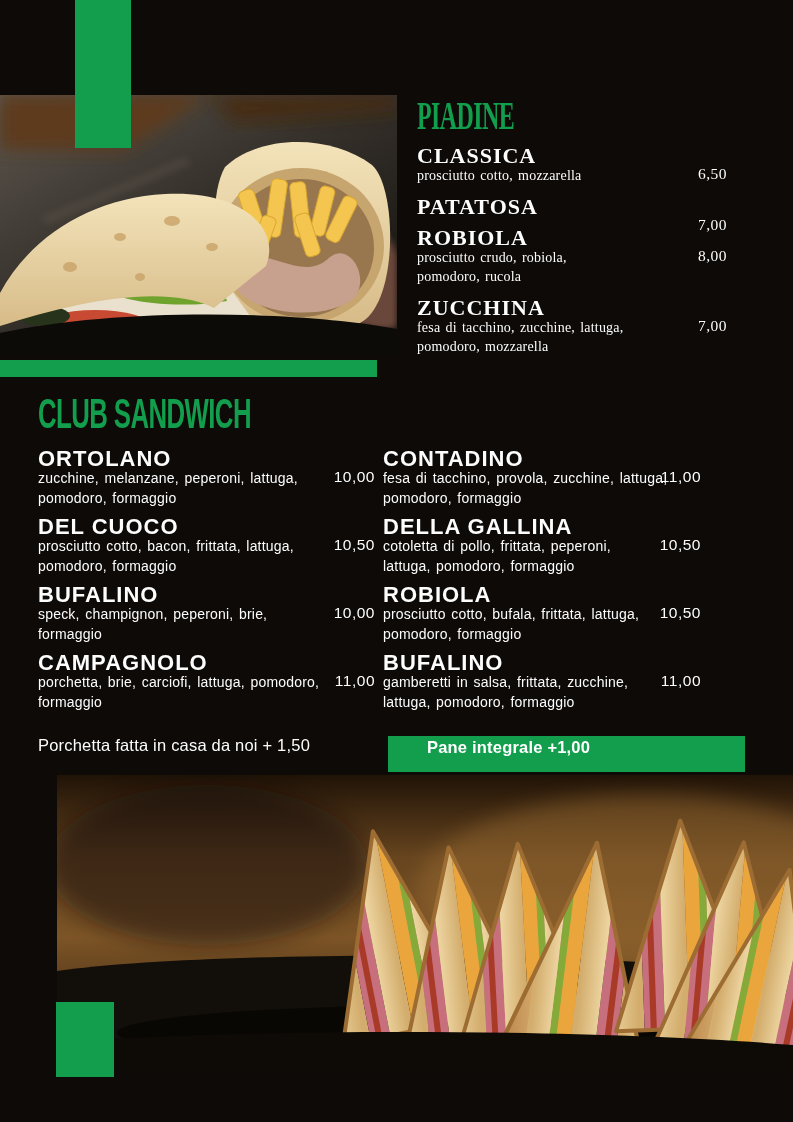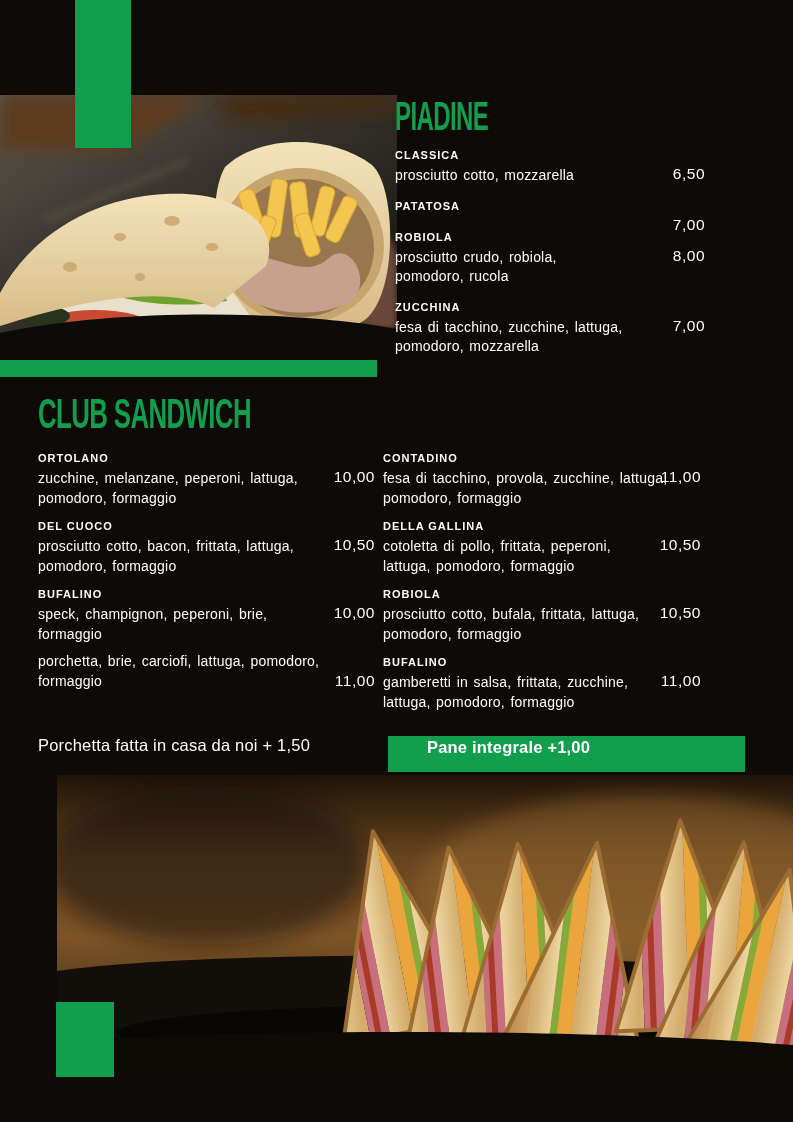--- a/index.html
+++ b/index.html
@@ -26,29 +26,29 @@
   .display-title{
     margin:0;color:var(--green);
     font-weight:700;letter-spacing:-1px;
     transform:scaleX(0.6);transform-origin:left center;
     white-space:nowrap;
   }
   .piadine-title{font-size:40px;line-height:40px;margin-bottom:9px;}
   .club-title{position:absolute;left:38px;top:392px;font-size:43px;line-height:43px;z-index:2;}
 
   
-  .piadine-section{position:absolute;left:395px;top:96px;width:310px;z-index:2;}
+  .piadine-section{position:absolute;left:417px;top:96px;width:310px;z-index:2;font-family:Liberation Serif, serif;}
   .club-grid{
     position:absolute;left:38px;top:448px;z-index:2;
     display:grid;grid-template-columns:337px 318px;column-gap:42px;row-gap:9px;gap:8px;
   }
   .menu-item{position:relative;}
   .piadine-section .menu-item{margin-bottom:10px;}
   .item-name{
-    font-weight:700;font-size:11px;line-height:21px;
+    font-weight:700;font-size:22px;line-height:21px;
     letter-spacing:1px;white-space:pre;
   }
   .item-desc{
     font-weight:400;font-size:14px;line-height:19.5px;
     letter-spacing:0.2px;word-spacing:1.5px;white-space:pre;
   }
   .item-price{
     position:absolute;right:0;top:20px;
     font-size:15.5px;letter-spacing:0.5px;font-weight:400;
   }
@@ -191,20 +191,21 @@
 formaggio</div>
       <div class="item-price">10,00</div>
     </div>
     <div class="menu-item">
       <div class="item-name">ROBIOLA</div>
       <div class="item-desc">prosciutto cotto, bufala, frittata, lattuga,
 pomodoro, formaggio</div>
       <div class="item-price">10,50</div>
     </div>
     <div class="menu-item">
+      <div class="item-name">CAMPAGNOLO</div>
       <div class="item-desc">porchetta, brie, carciofi, lattuga, pomodoro,
 formaggio</div>
       <div class="item-price">11,00</div>
     </div>
     <div class="menu-item">
       <div class="item-name">BUFALINO</div>
       <div class="item-desc">gamberetti in salsa, frittata, zucchine,
 lattuga, pomodoro, formaggio</div>
       <div class="item-price">11,00</div>
     </div>

